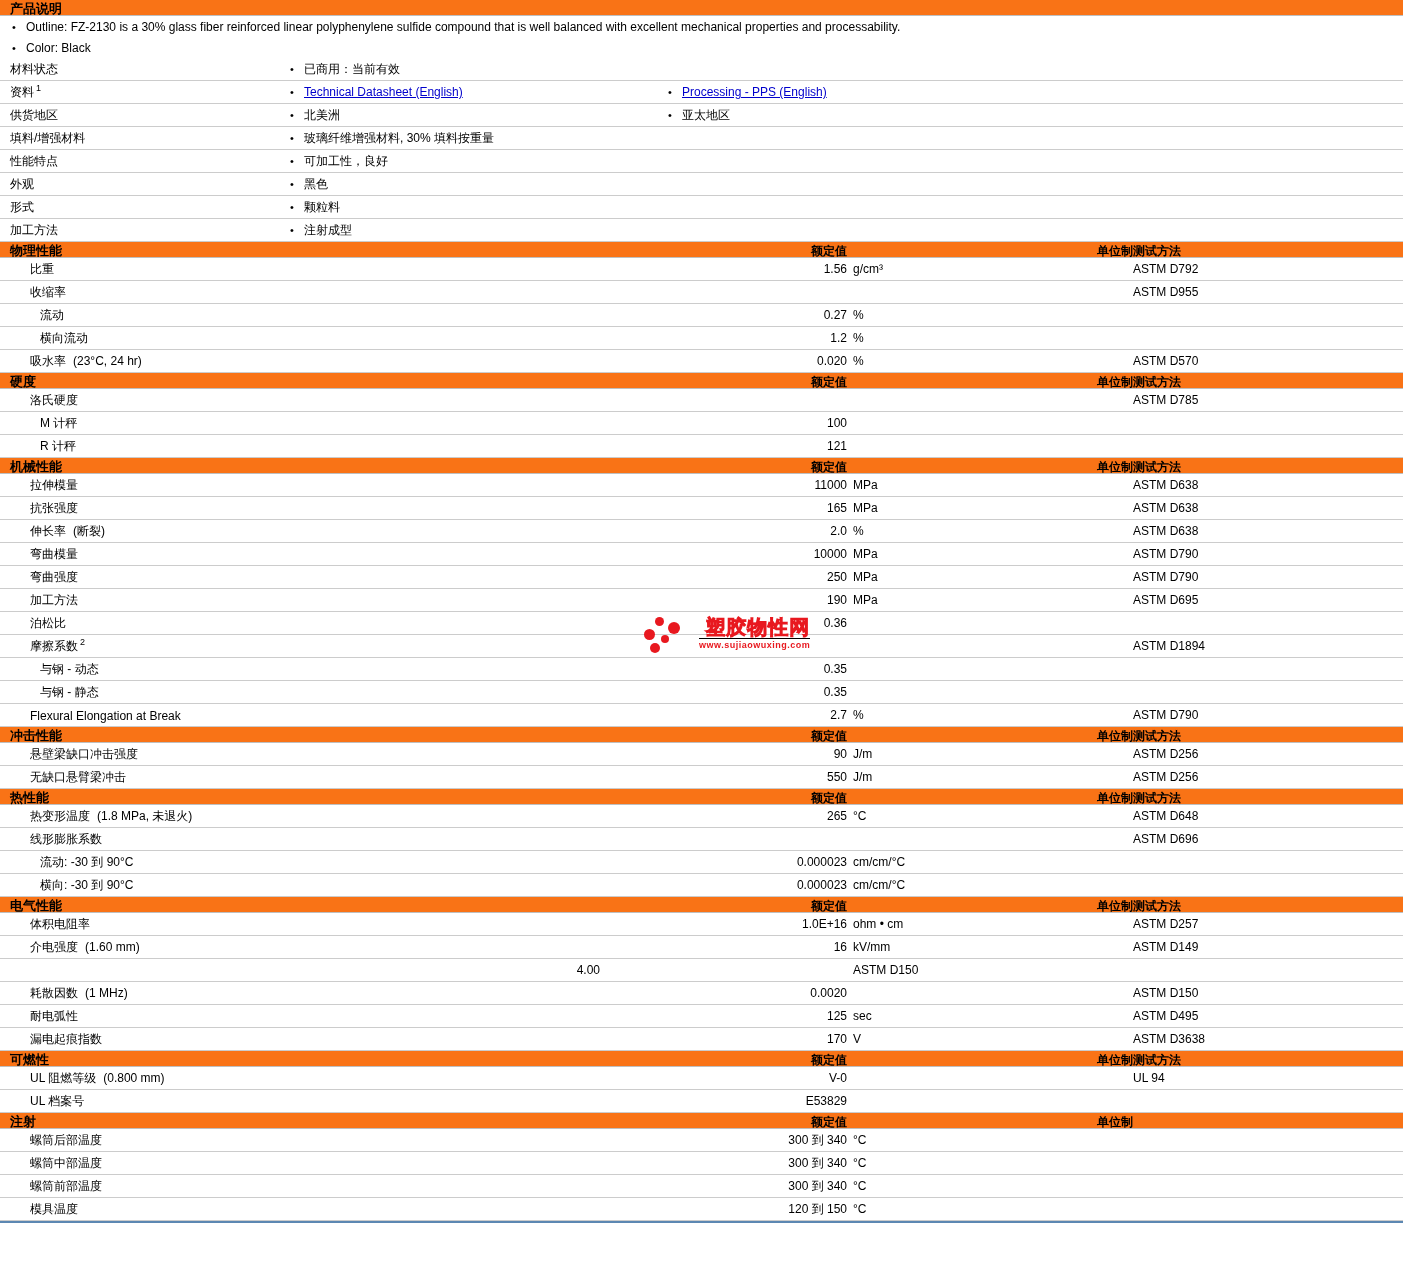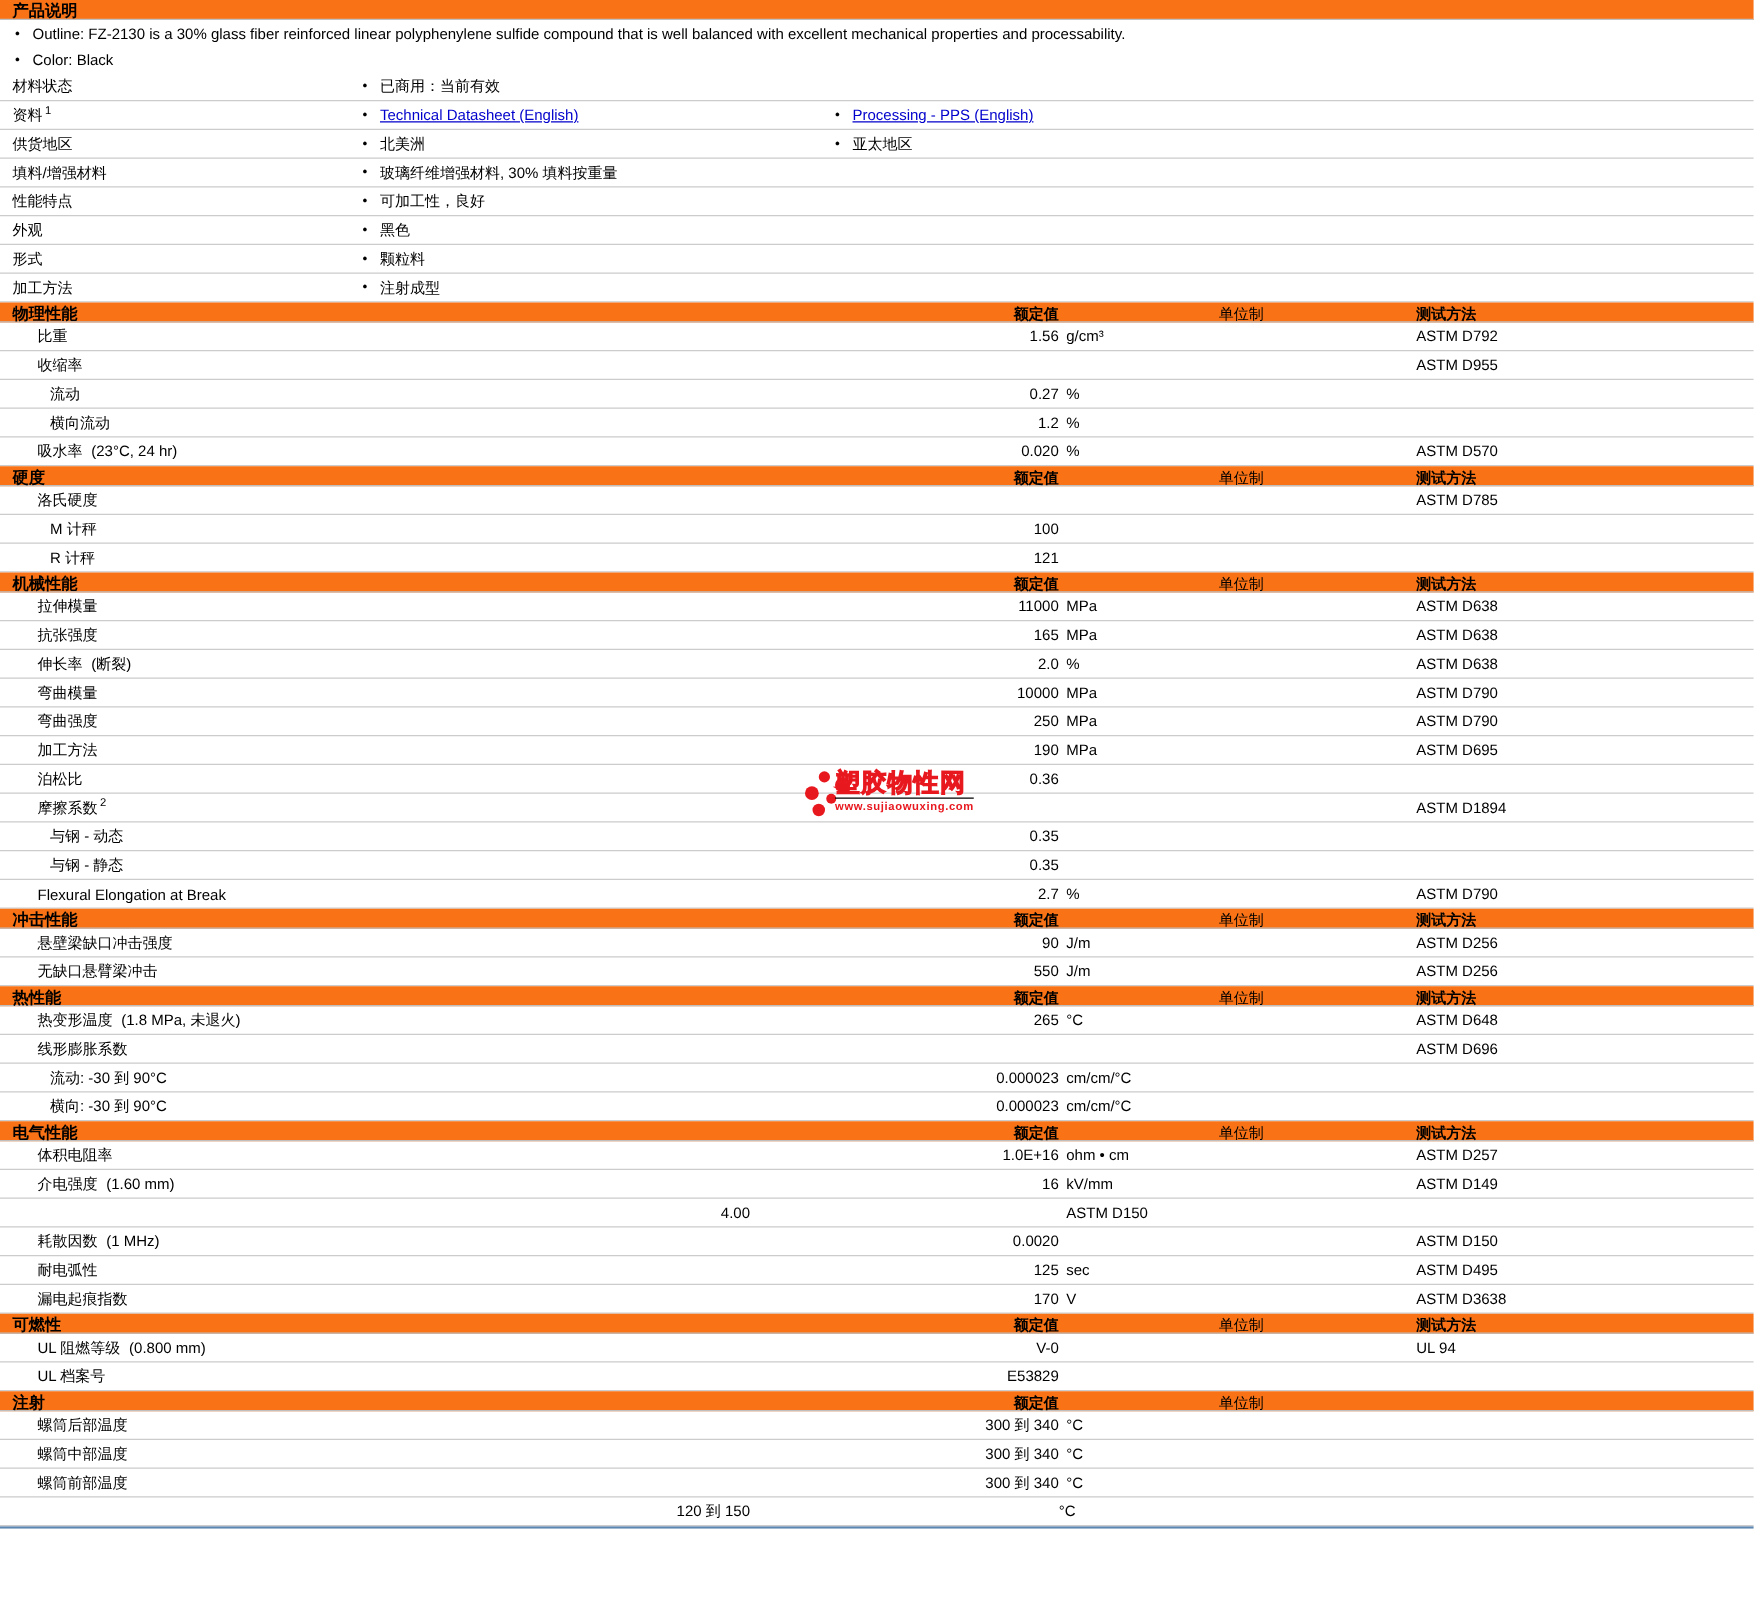--- a/index.html
+++ b/index.html
@@ -11,21 +11,21 @@
   }
   .page { width:1403px; position:relative; border-bottom:2px solid #5c87b2; background:#fff; }
 
   
   .bar {
     height:16px; background:#f97316; border-bottom:1px solid #bfbfbf;
     display:grid; grid-template-columns:1fr 247px 6px 280px 270px; align-items:center;
   }
   .bar .bar-title { padding-left:10px; font-weight:bold; font-size:13px; white-space:nowrap; }
   .bar .h-val { text-align:right; font-weight:bold; }
-  .bar .h-unit { text-align:center; font-weight:normal; }
+  .bar .h-unit { text-align:right; font-weight:bold; }
   .bar .h-method { text-align:left; font-weight:bold; }
 
   
   .desc-row { height:21px; display:flex; align-items:center; padding-left:12px; }
   .blt { width:14px; flex:0 0 14px; color:#000; font-size:11px; }
 
   
   .g-row {
     height:23px; border-bottom:1px solid #ccc;
     display:grid; grid-template-columns:290px 378px 1fr; align-items:center;
@@ -50,21 +50,21 @@
 
   
   .wm { position:absolute; left:637px; top:616px; width:170px; height:44px; z-index:5; pointer-events:none; }
   .wm-dots { position:absolute; left:0; top:0; width:44px; height:42px; }
   .wm-dot { position:absolute; border-radius:50%; background:#e8181f; }
   .wm-d1 { left:18px; top:1px;  width:9px;  height:9px; }
   .wm-d2 { left:31px; top:6px;  width:12px; height:12px; }
   .wm-d3 { left:7px;  top:13px; width:11px; height:11px; }
   .wm-d4 { left:24px; top:19px; width:8px;  height:8px; }
   .wm-d5 { left:13px; top:27px; width:10px; height:10px; }
-  .wm-text { position:absolute; left:31px; top:0; }
+  .wm-text { position:absolute; left:62px; top:0;text-align:right; }
   .wm-name { font-weight:bold; font-size:20px; line-height:22px; letter-spacing:1px; color:#e8181f; white-space:nowrap; }
   @supports (-webkit-text-stroke: 1px red) {
     .wm-name { -webkit-text-stroke:0.9px #e8181f; -webkit-text-fill-color:rgba(255,255,255,0.25); }
   }
   .wm-url { font-weight:bold; font-size:9px; color:#e8181f; letter-spacing:0.5px; border-top:1px solid #000000; padding-top:1px; white-space:nowrap; }
 </style>
 </head>
 <body>
 
 <div class="page">
@@ -594,20 +594,23 @@
           <div class="p-row">
     <div class="p-label">
       <span>螺筒前部温度</span><sup></sup><span class="p-cond"></span>
     </div>
     <div class="p-val">300 到 340</div>
     <div></div>
     <div class="p-unit">°C</div>
     <div class="p-method"></div>
   </div>
           <div class="p-row">
+    <div class="p-label">
+      <span>模具温度</span><sup></sup><span class="p-cond"></span>
+    </div>
     <div class="p-val">120 到 150</div>
     <div></div>
     <div class="p-unit">°C</div>
     <div class="p-method"></div>
   </div>
         </div>
   </div>
     </div>
 
   <div class="wm">

